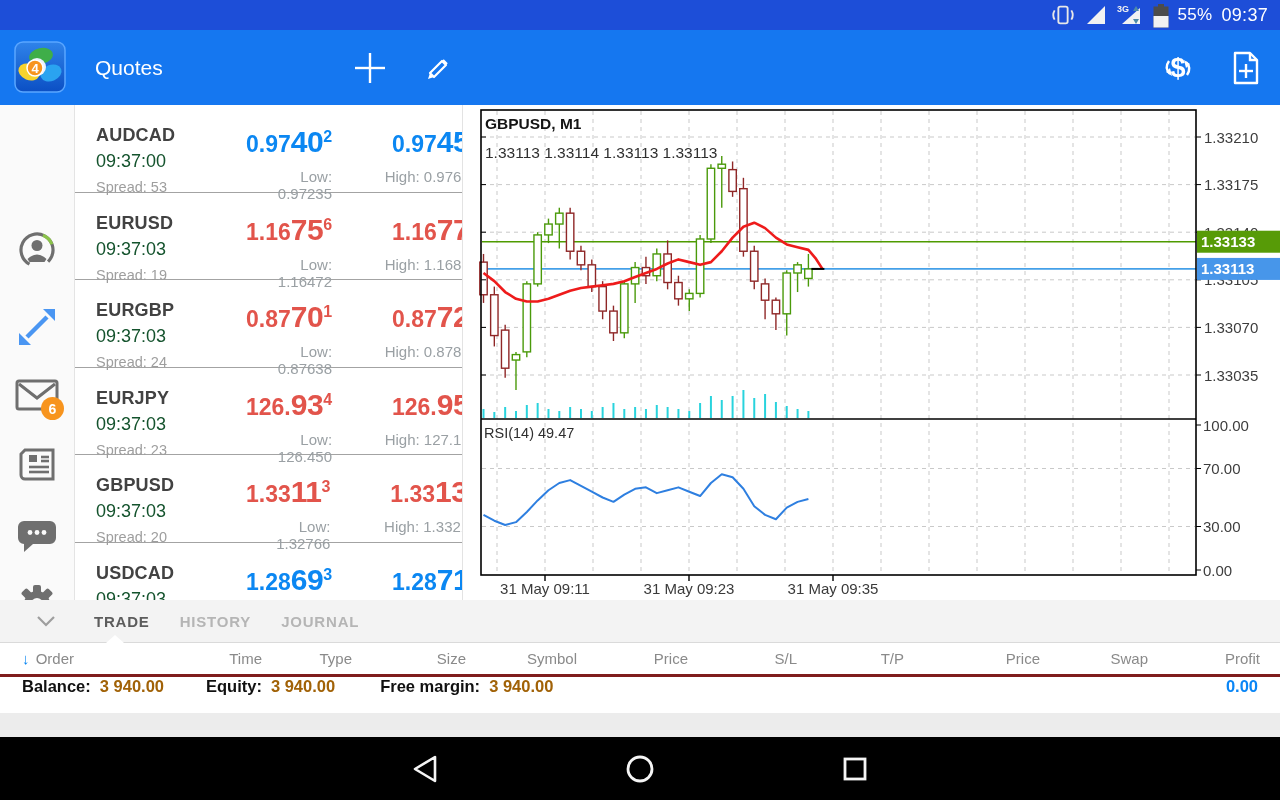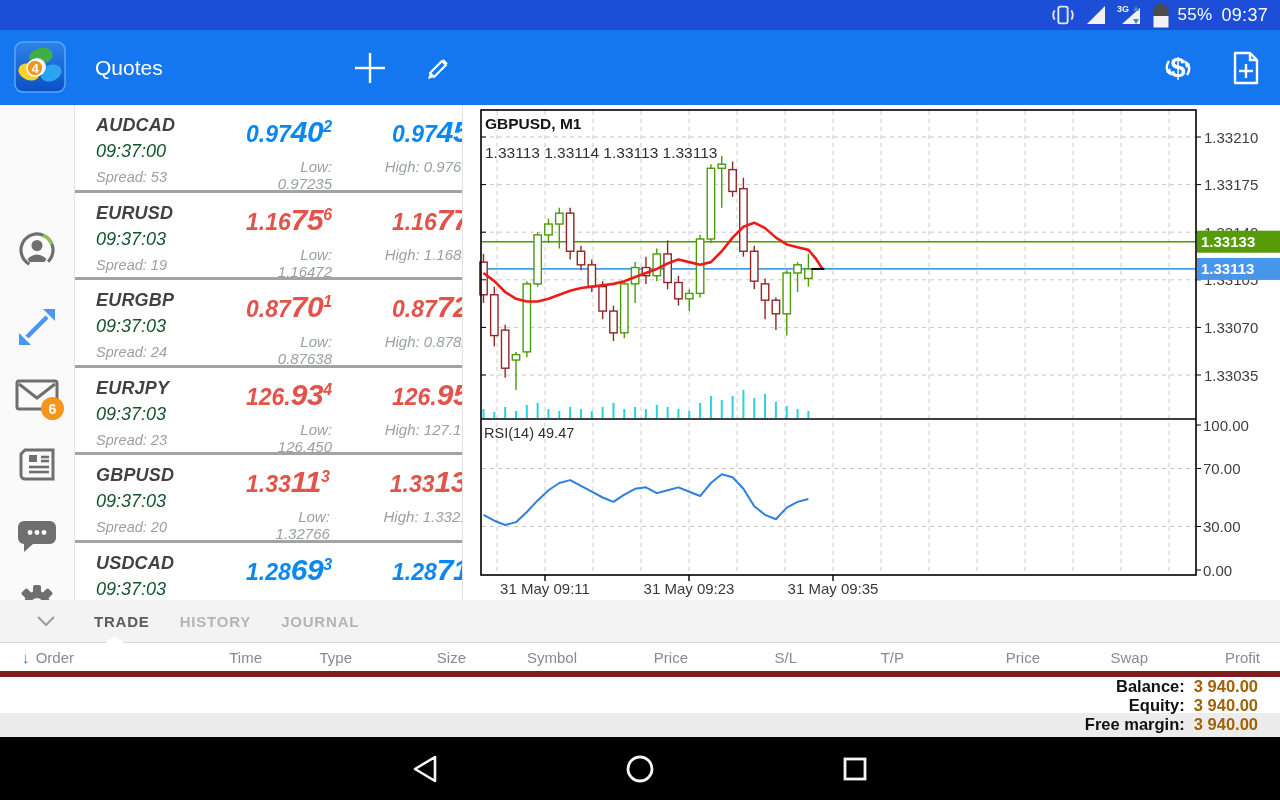--- a/index.html
+++ b/index.html
@@ -20,21 +20,21 @@
   .sidebar{position:absolute;left:0;top:105px;width:75px;height:495px;background:#fafafa;
            border-right:1px solid #e4e4e4;box-sizing:border-box;overflow:hidden;}
   .sideicon{position:absolute;left:50%;transform:translateX(-50%);}
   .mailbadge{position:absolute;left:41px;top:292px;width:23px;height:23px;border-radius:50%;
              background:#f7941e;color:#fff;font-size:14px;font-weight:bold;display:flex;
              align-items:center;justify-content:center;}
   
   .quotes{position:absolute;left:75px;top:105px;width:388px;height:495px;background:#fff;
           border-right:1px solid #e3e3e3;box-sizing:border-box;overflow:hidden;}
   .qrow{display:grid;grid-template-columns:150px 1fr 152px;height:87.5px;box-sizing:border-box;
-        border-bottom:3px solid #a3a3a3;padding:10px 6px 0 21px;font-style:italic;}
+        border-bottom:1px solid #a3a3a3;padding:20px 6px 0 21px;}
   .qsym{font-size:18px;font-weight:bold;color:#424242;letter-spacing:.2px;}
   .qtime{font-size:18px;color:#14532d;margin-top:5px;}
   .qspread{font-size:14.5px;color:#9e9e9e;margin-top:7px;}
   .qcell{text-align:right;}
   .pline{white-space:nowrap;}
   .ppre{font-size:23px;font-weight:bold;}
   .pbig{font-size:30px;font-weight:bold;letter-spacing:-.5px;}
   .psup{font-size:16px;font-weight:bold;position:relative;top:-10px;}
   .plh{font-size:15px;color:#9aa0a4;margin-top:9px;}
   .up{color:#0b87f2;} .down{color:#e2544b;}
@@ -44,26 +44,26 @@
   .dock{position:absolute;left:0;top:600px;width:1280px;height:137px;background:#ececec;}
   .tabrow{position:absolute;left:0;top:0;width:1280px;height:43px;background:#f3f3f3;
           border-bottom:1px solid #dadada;display:flex;align-items:center;box-sizing:border-box;padding-left:18px;}
   .chev{width:56px;display:flex;justify-content:center;}
   .tab{font-size:15px;font-weight:bold;letter-spacing:.8px;color:#b5b5b5;margin-right:30px;}
   .tab.active{color:#5c5c5c;}
   .tab:first-of-type{margin-left:20px;}
   .notch{position:absolute;top:35px;left:106px;width:0;height:0;
          border-left:9px solid transparent;border-right:9px solid transparent;border-bottom:8px solid #ffffff;}
   .colrow{position:absolute;left:0;top:43px;width:1280px;height:34px;background:#fff;
-          border-bottom:6px solid #7f1d1d;display:flex;align-items:center;box-sizing:border-box;}
+          border-bottom:3px solid #7f1d1d;display:flex;align-items:center;box-sizing:border-box;}
   .colcell{font-size:15px;color:#8a8a8a;text-align:right;box-sizing:border-box;}
   .colcell.first{text-align:left;padding-left:22px;}
   .colarrow{color:#0b87f2;font-weight:bold;margin-right:2px;}
   .balrow{position:absolute;left:0;top:77px;width:1280px;height:36px;background:#fff;
-          display:flex;align-items:flex-end;box-sizing:border-box;padding:0 22px;flex-direction:column;}
+          display:flex;align-items:flex-start;box-sizing:border-box;padding:0 22px;}
   .bal b{font-size:16.5px;color:#111;}
   .balv{font-size:16.5px;font-weight:bold;color:#a16207;margin-left:9px;}
   .bal{display:flex;}
   .profitv{margin-left:auto;font-size:16.5px;font-weight:bold;color:#0a86f6;}
   
   .navbar{position:absolute;left:0;top:737px;width:1280px;height:63px;background:#000;}
   .navbtn{position:absolute;top:0;height:63px;width:80px;display:flex;align-items:center;justify-content:center;}
 </style>
 </head>
 <body>

